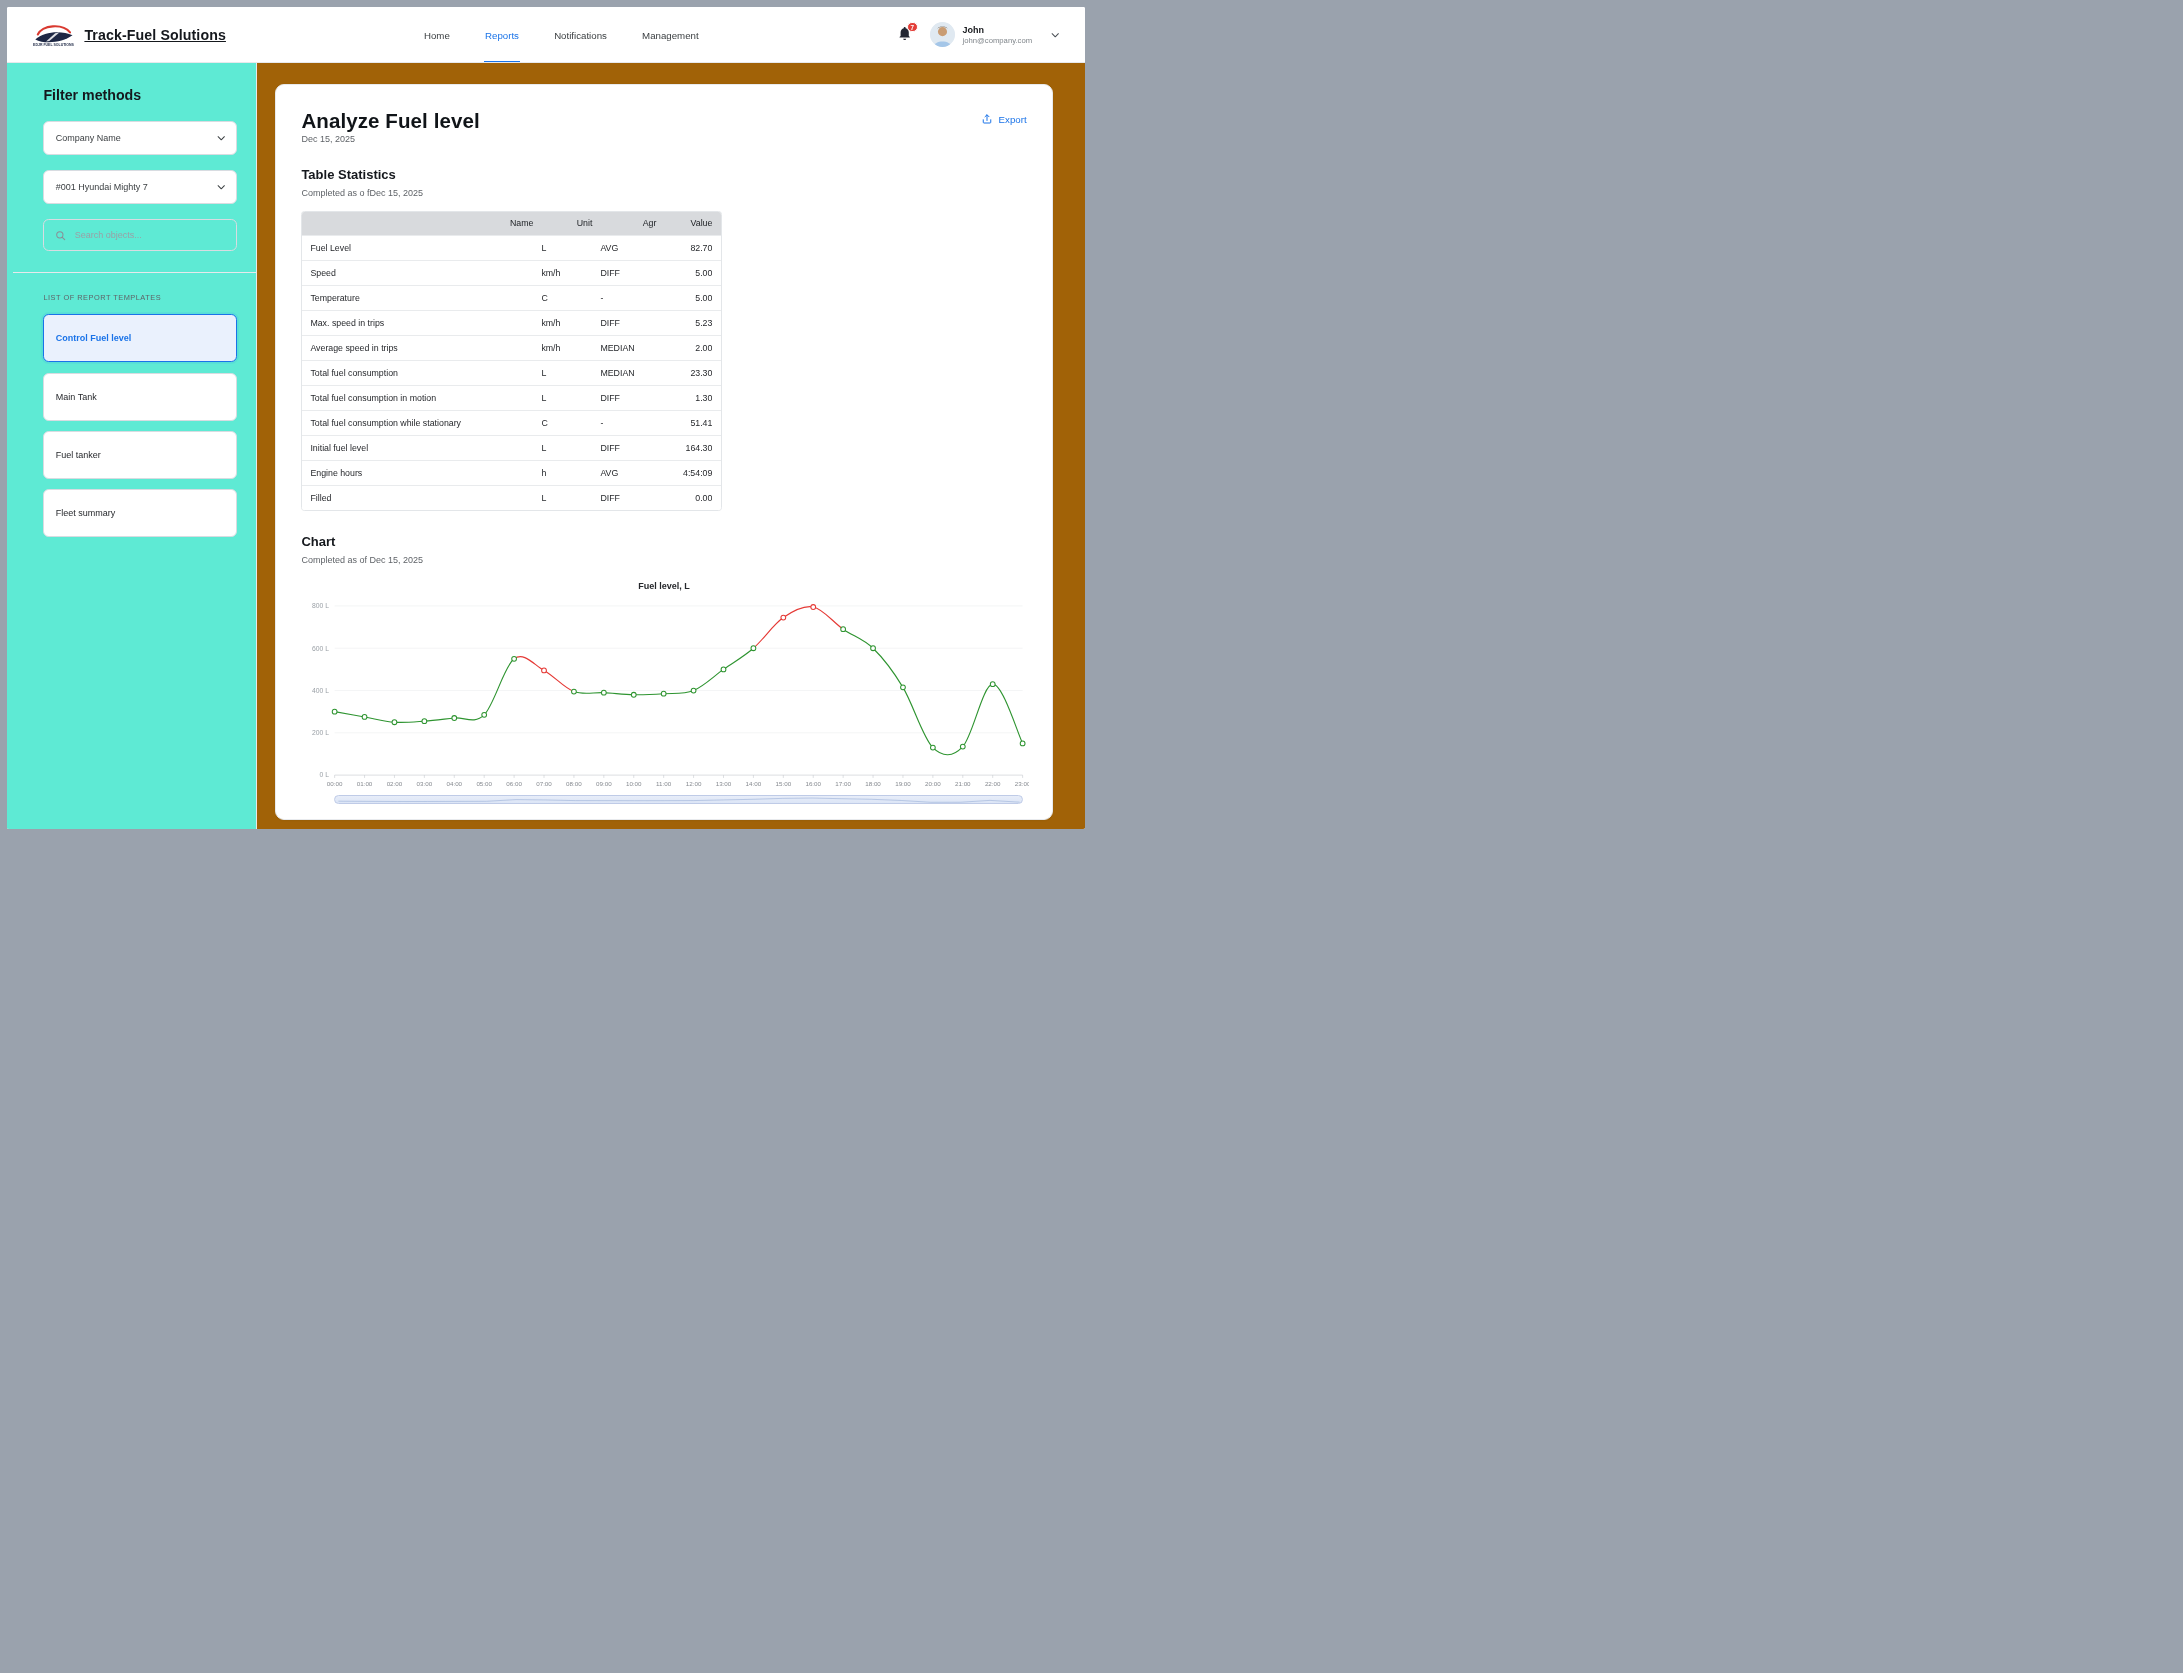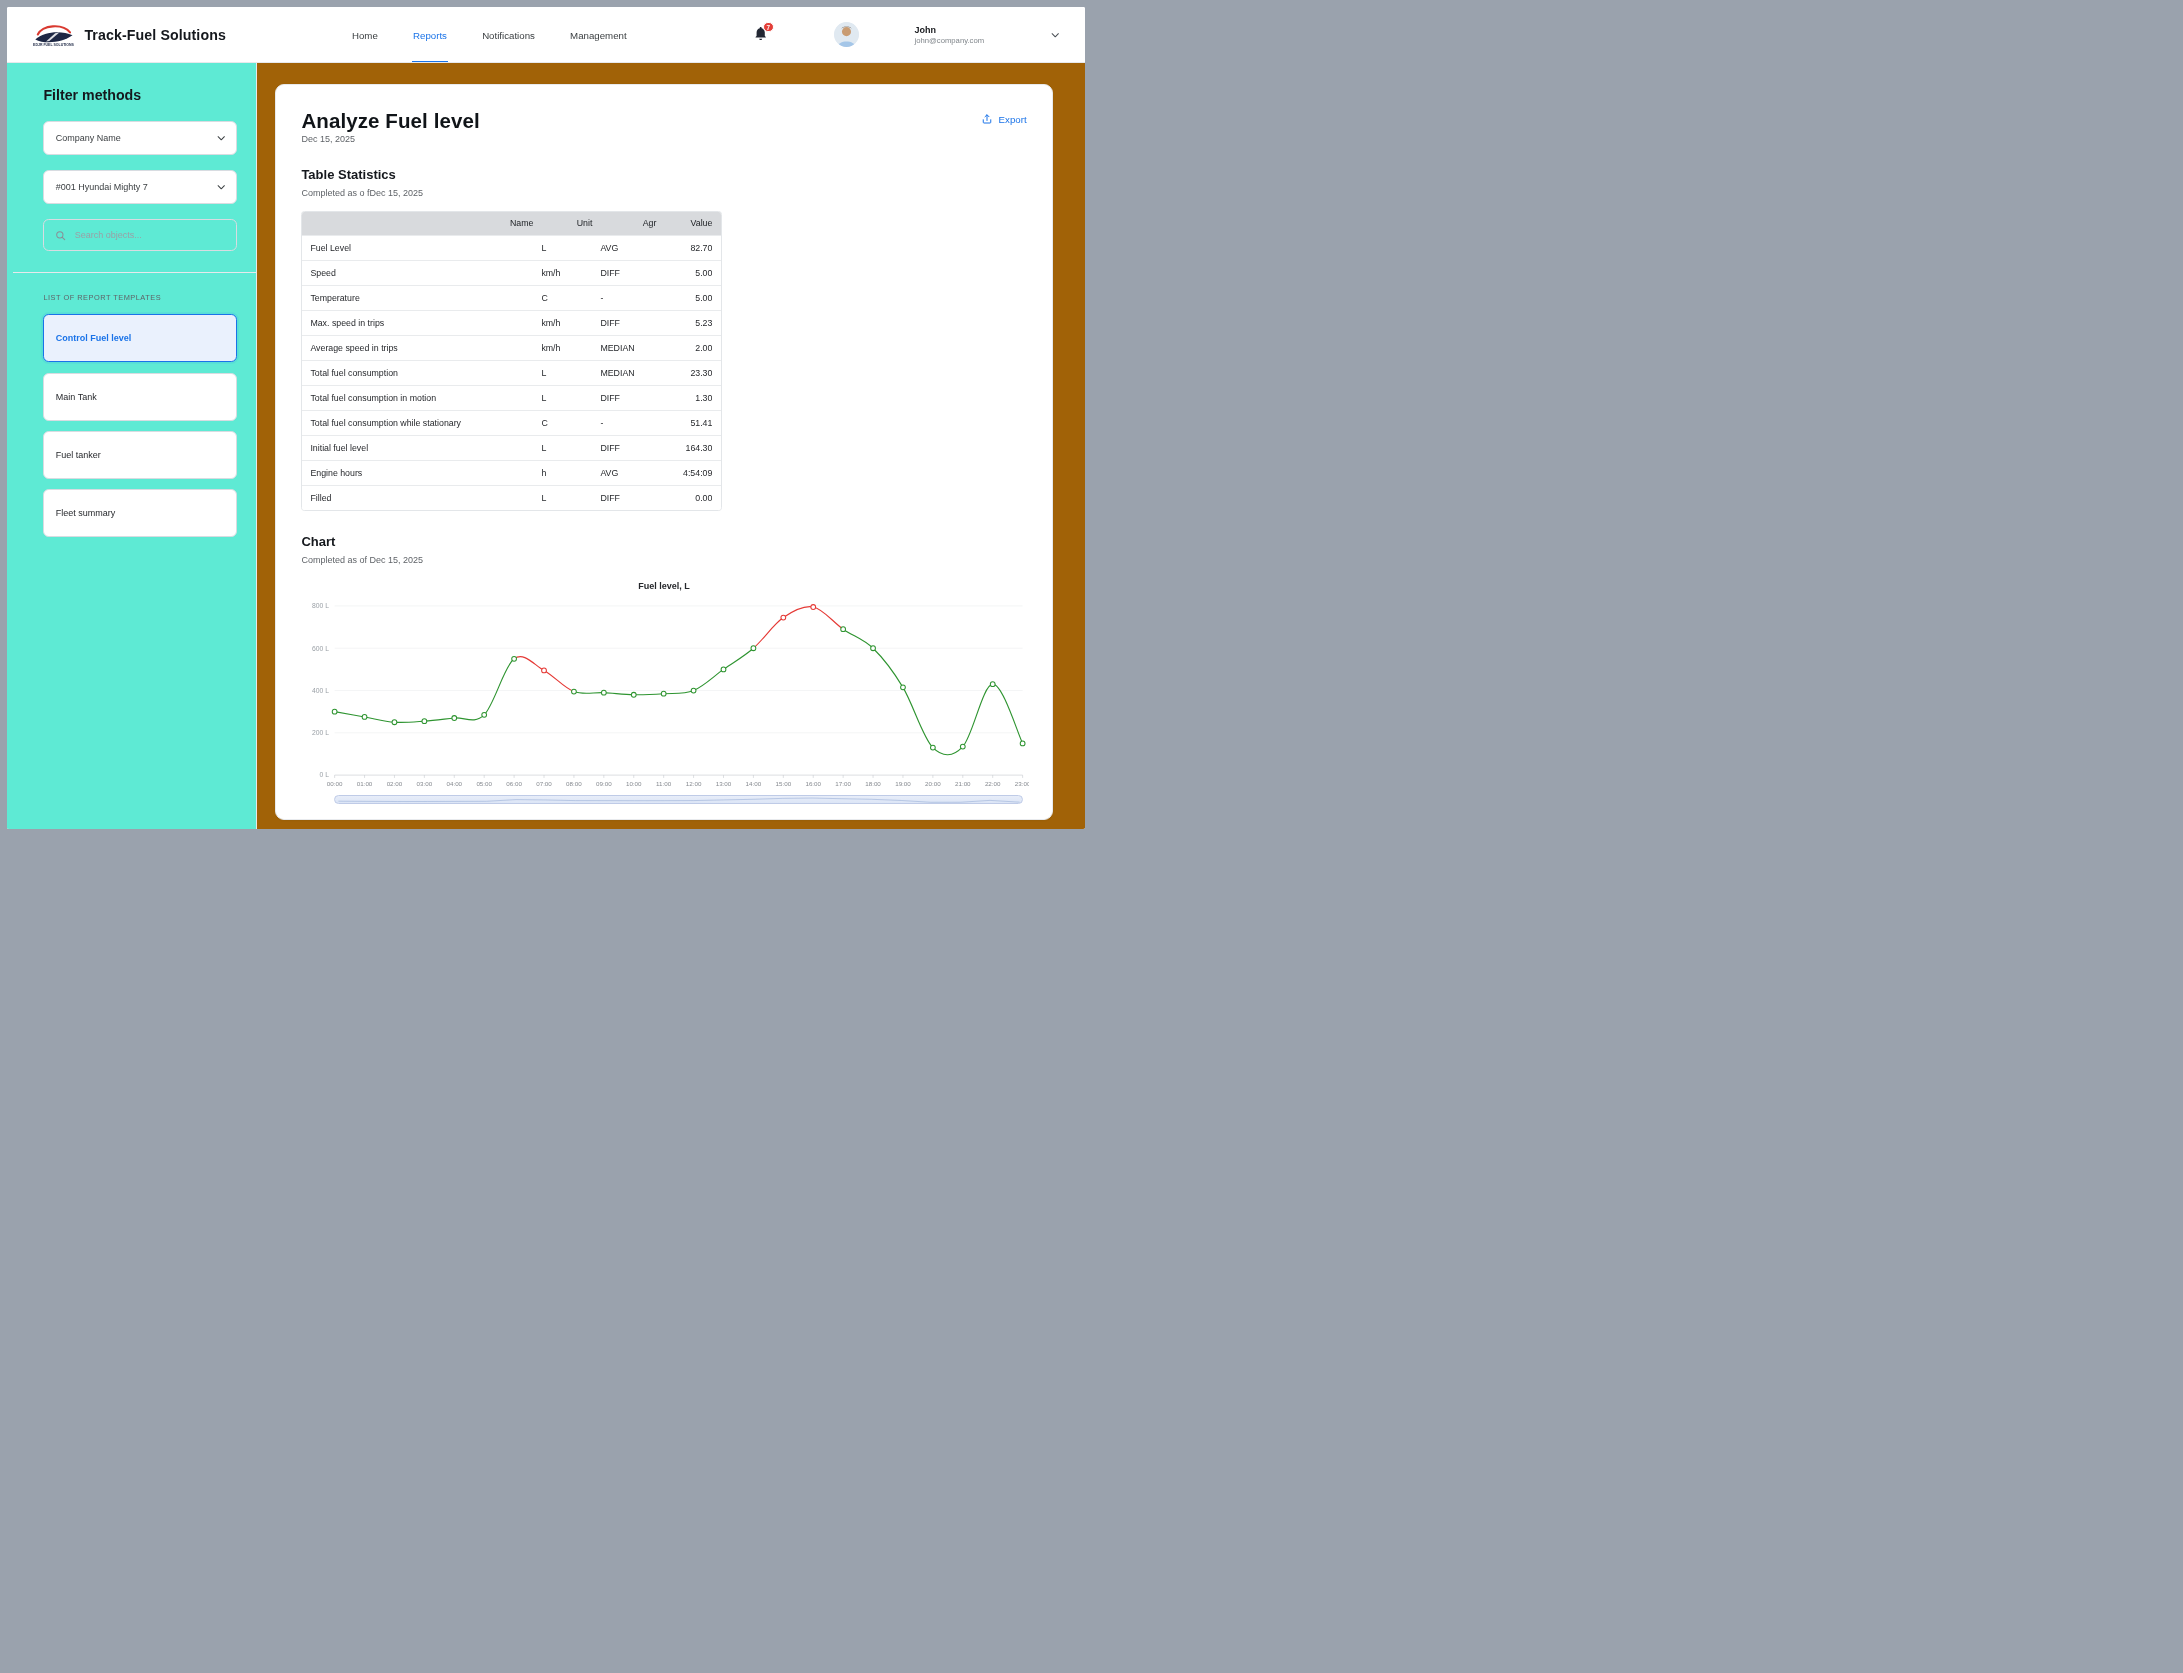--- a/index.html
+++ b/index.html
@@ -2,25 +2,25 @@
 <html style="font-size:9px"><head>
 <meta charset="utf-8">
 <style>
   html,body{margin:0;padding:0;background:#9aa2ad;font-family:"Liberation Sans",sans-serif;-webkit-font-smoothing:antialiased;}
   .frame{width:1092px;height:836px;box-sizing:border-box;padding:7.4px;background:#9aa2ad;}
   .app{background:#fff;height:822px;display:flex;flex-direction:column;overflow:hidden;border-radius:1.7px;}
 
   
   .topbar{height:55px;flex:0 0 55px;display:flex;align-items:stretch;padding:0 23px 0 25px;border-bottom:0.6px solid #e7e9ec;background:#fff;}
   .brand{display:flex;align-items:center;gap:9px;}
-  .brand-title{font-size:14.2px;font-weight:700;color:#15181d;letter-spacing:0.1px;}
+  .brand-title{font-size:14.2px;font-weight:700;color:#15181d;letter-spacing:0.1px;text-decoration:underline;}
   .main-nav{display:flex;gap:33px;margin:0 auto;align-items:stretch;}
   .nav-item{display:flex;align-items:center;font-size:9.7px;color:#3c4043;cursor:pointer;border-bottom:1.7px solid transparent;padding:1.7px 1.1px 0;box-sizing:border-box;}
   .nav-item.active{color:#1a73e8;border-bottom-color:#1a73e8;}
-  .header-right{display:flex;align-items:center;gap:48px;}
+  .header-right{display:flex;align-items:center;}
   .bell-wrap{position:relative;margin-right:18px;cursor:pointer;}
   .badge{position:absolute;top:-4.5px;right:-5.7px;background:#e33e38;color:#fff;font-size:6.3px;font-weight:700;min-width:10.8px;height:10.8px;border-radius:5.7px;display:flex;align-items:center;justify-content:center;border:1.1px solid #fff;box-sizing:border-box;padding:0 1.7px;}
   .avatar{width:25px;height:25px;border-radius:50%;overflow:hidden;background:#e6edf4;cursor:pointer;flex:0 0 25px;}
   .user-meta{margin-left:7.4px;}
   .user-name{font-size:9px;font-weight:700;color:#17191d;}
   .user-email{font-size:7.7px;color:#80868b;margin-top:1.7px;}
   .chev{margin-left:17px;cursor:pointer;}
 
   
   .content{display:flex;flex:1;min-height:0;}

